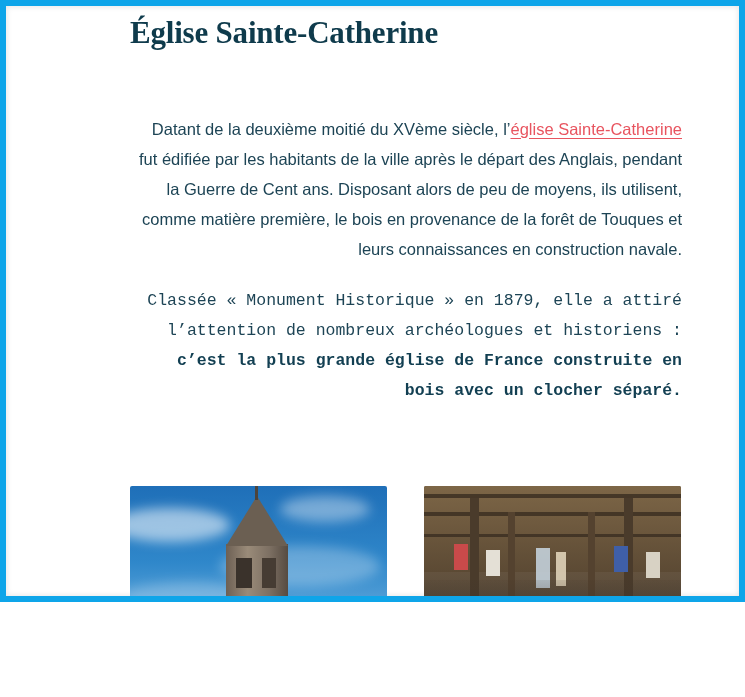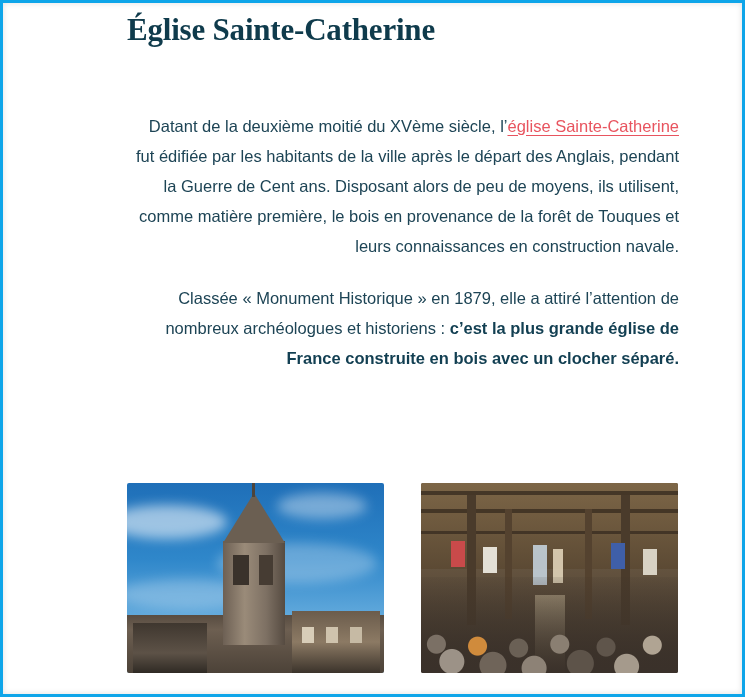--- a/index.html
+++ b/index.html
@@ -9,24 +9,24 @@
   body {
     width: 745px;
     height: 697px;
     background: #ffffff;
     font-family: "Liberation Sans", sans-serif;
     overflow: hidden;
   }
   .page {
     position: relative;
     width: 745px;
-    height: 697px;
+    height: 602px;
     box-sizing: border-box;
     background: #ffffff;
-    border: 3px solid #0ea5e9;
+    border: 6px solid #0ea5e9;
     box-shadow: 0 0 6px rgba(0,0,0,0.12) inset;
     overflow: hidden;
   }
   .content {
     position: absolute;
     left: 124px;
     top: 0;
     width: 552px;
   }
   h1.article-title {
@@ -39,21 +39,21 @@
     margin: 8px 0 0 0;
   }
   p.para {
     font-size: 16.5px;
     line-height: 30px;
     color: #1d4455;
     margin: 0;
     text-align: right;
   }
   p.para-1 { margin-top: 61px; }
-  p.para-2 { margin-top: 22px; }
+  p.para-2 { margin-top: 22px; font-family: Liberation Mono, monospace; }
   a.inline-link {
     color: #e8545f;
     text-decoration: underline;
     text-underline-offset: 3px;
   }
   strong.lead {
     font-weight: bold;
     color: #123f52;
   }
   .gallery {

